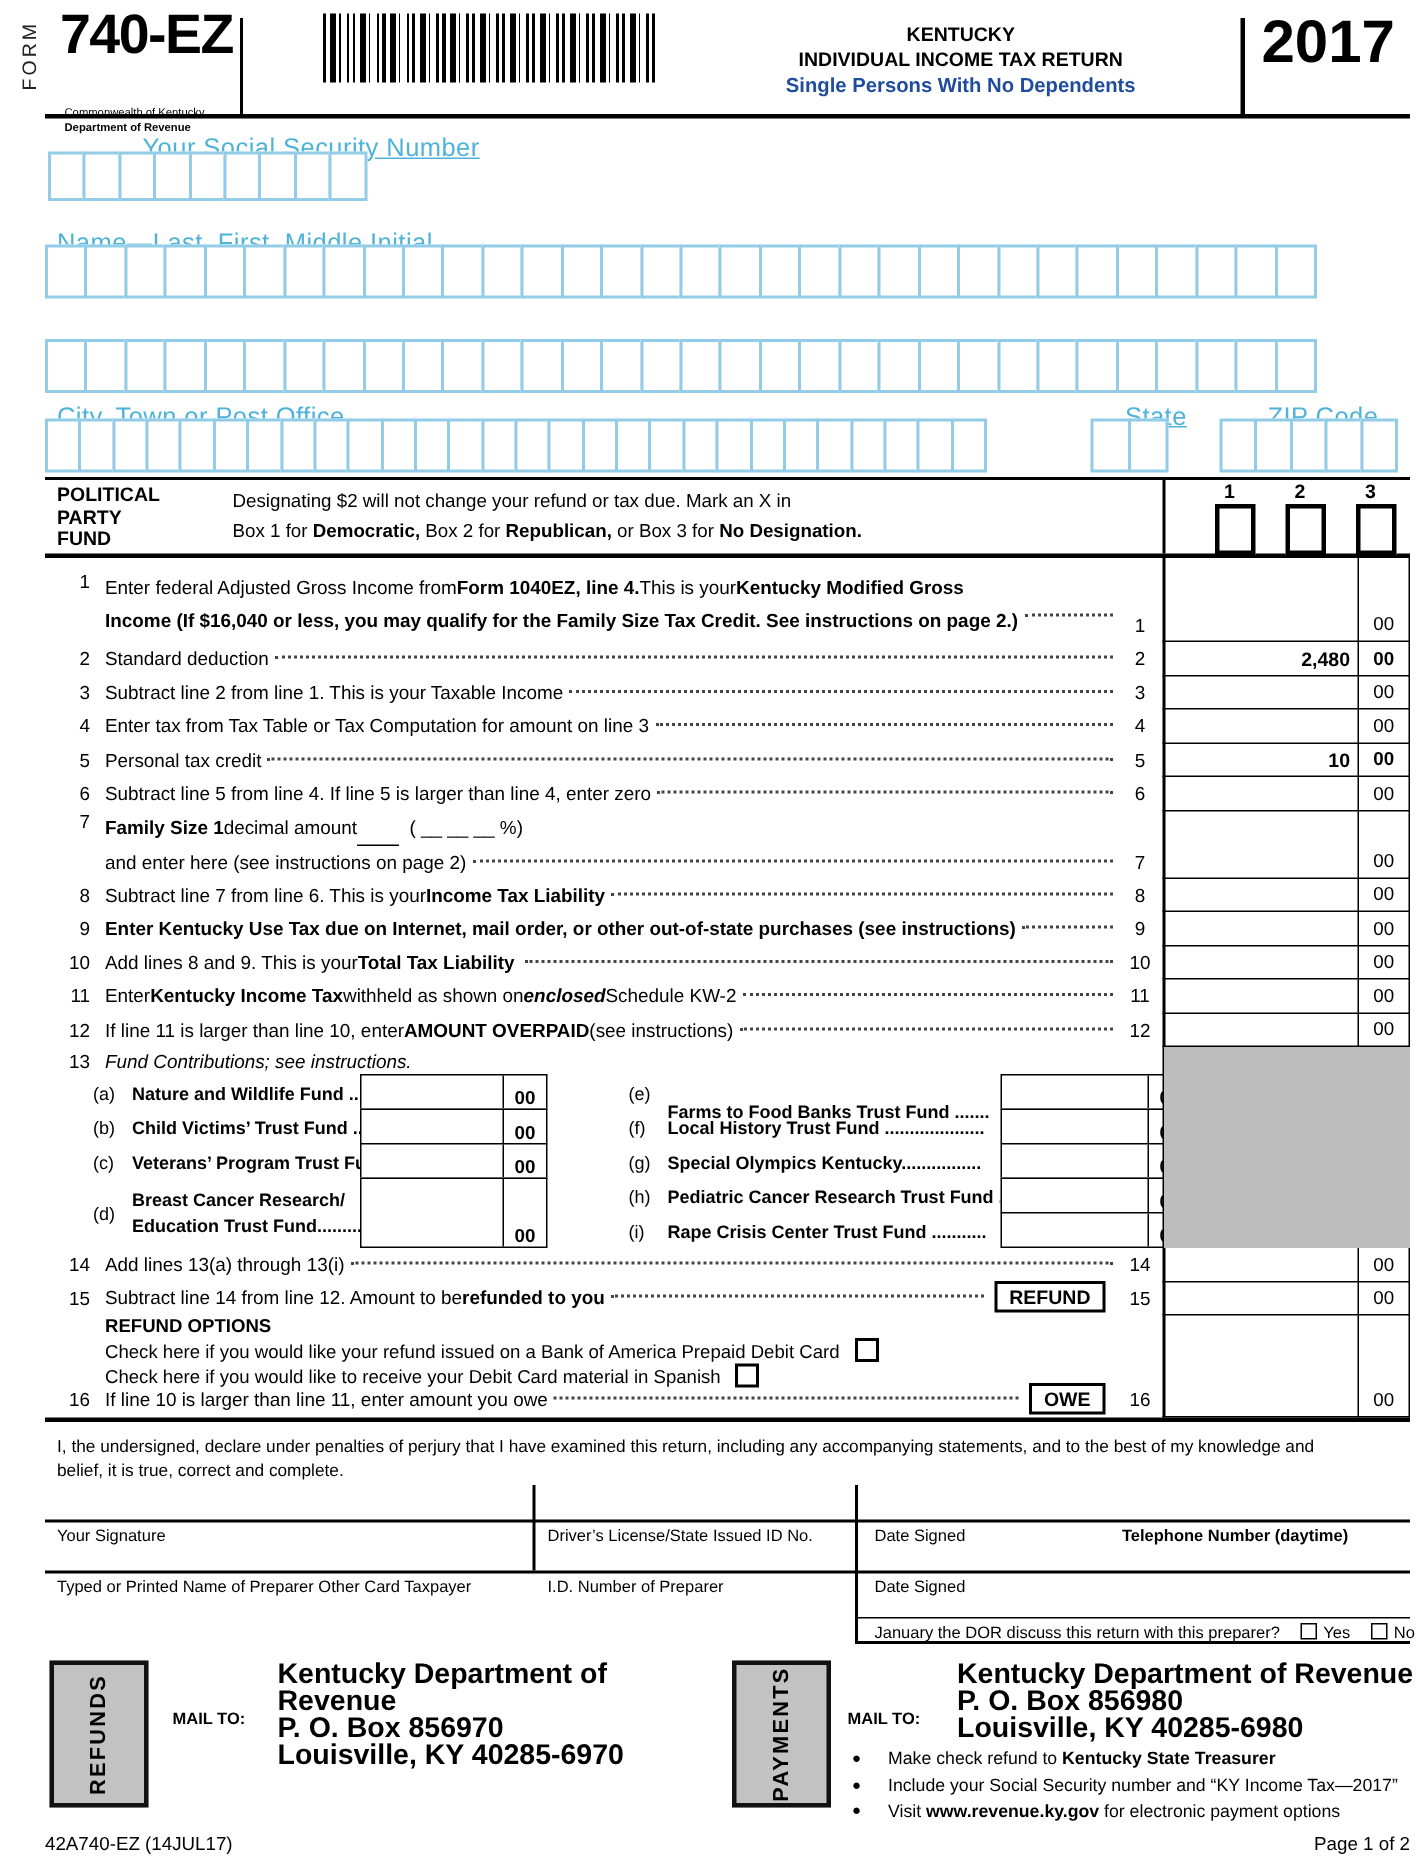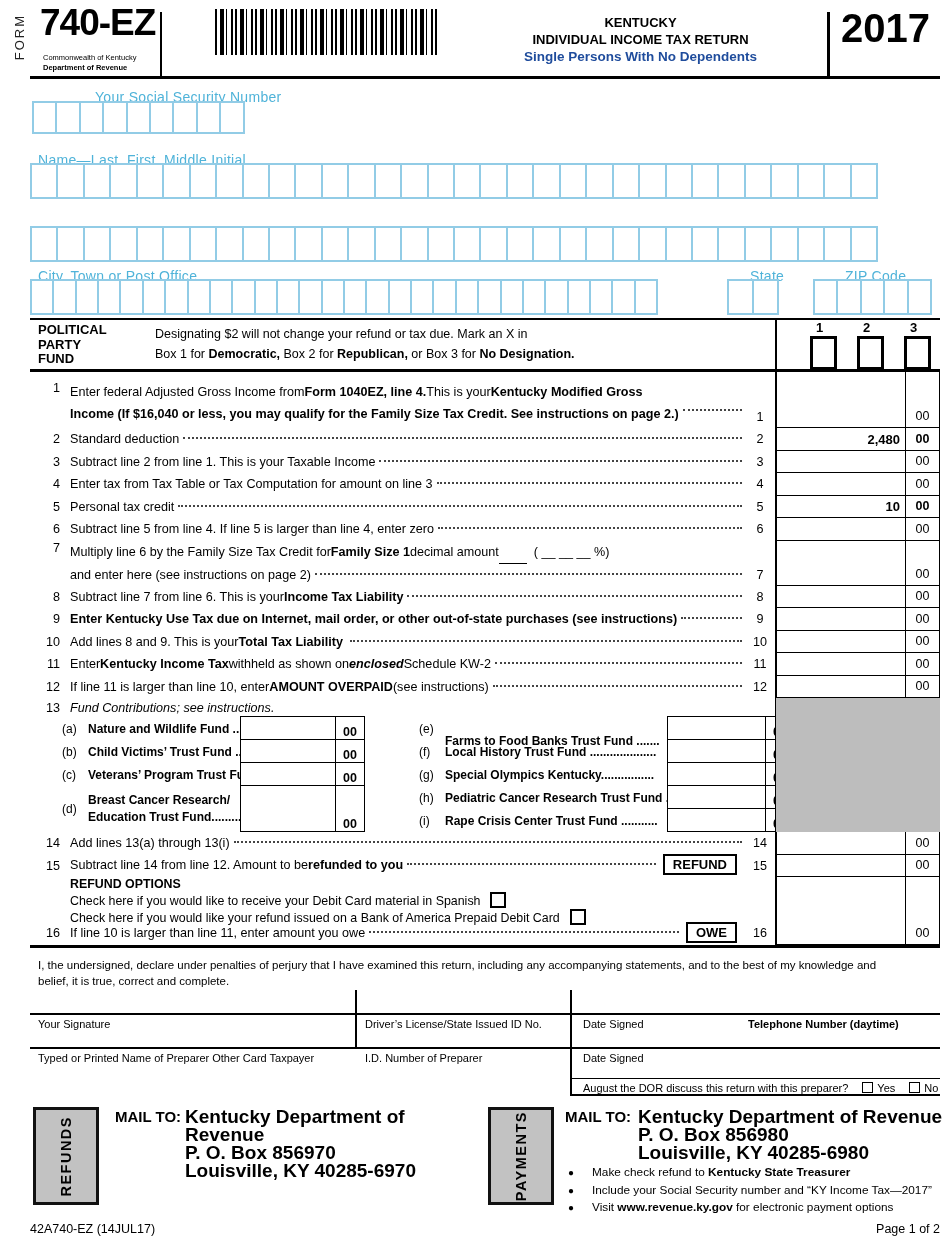--- a/index.html
+++ b/index.html
@@ -4,30 +4,30 @@
 <style>
   html,body{margin:0;padding:0;background:#fff;}
   #page{position:relative;width:950px;height:1248px;background:#fff;color:#000;
         font-family:"Liberation Sans",sans-serif;overflow:hidden;}
   .abs{position:absolute;}
   .b{font-weight:bold;}
   
   #form-vert{left:12px;top:14px;writing-mode:vertical-rl;transform:rotate(180deg);
              font-size:13px;letter-spacing:2px;color:#222;}
   #form-num{left:40px;top:2px;font-size:37px;font-weight:bold;letter-spacing:-1px;}
-  #agency{left:43px;top:53px;font-size:7.5px;line-height:10px;}
+  #agency{left:43px;top:70px;font-size:7.5px;line-height:10px;}
   .hvline{width:2px;background:#000;top:12px;height:64px;}
   #barcode{left:215px;top:9px;width:222px;height:46px;
     background:repeating-linear-gradient(90deg,#000 0 2px,#fff 2px 5px,#000 5px 9px,#fff 9px 11px,#000 11px 12px,#fff 12px 16px,#000 16px 18px,#fff 18px 20px);}
   #title-block{left:468px;top:14px;width:345px;text-align:center;font-size:13px;font-weight:bold;line-height:17px;}
   #title-sub{color:#1f4c9c;font-size:13.5px;}
   #year{left:841px;top:6px;font-size:40px;font-weight:bold;}
   #hdr-rule{left:30px;top:76px;width:910px;height:2.5px;background:#000;}
   
-  .blue-label{color:#4fb3d9;font-size:14px;letter-spacing:.3px;}
+  .blue-label{color:#4fb3d9;font-size:17px;letter-spacing:.3px;text-decoration:underline;}
   .cellrow{display:flex;}
   .cellrow .cell{box-sizing:border-box;border:2px solid #92cce6;margin-left:-2px;background:#fff;}
   .cellrow .cell:first-child{margin-left:0;}
   
   #pp{left:30px;top:318px;width:910px;height:49px;border-top:2.5px solid #000;border-bottom:3px solid #000;}
   #pp-title{left:8px;top:3px;font-size:13px;font-weight:bold;line-height:14.5px;}
   #pp-desc{left:125px;top:5px;font-size:12.5px;line-height:19.5px;}
   .ppnum{top:0;font-size:13px;font-weight:bold;}
   .ppbox{width:21px;height:28px;border:3px solid #000;top:16px;background:#fff;}
   #pp-vline{left:745px;top:0;height:49px;width:1.5px;background:#000;}
@@ -66,21 +66,21 @@
   
   #sig{left:30px;top:945px;width:910px;height:150px;font-size:11px;}
   #decl{left:8px;top:12px;width:862px;font-size:11.5px;line-height:16px;}
   .sline{background:#000;}
   .sig-lab{white-space:nowrap;}
   .mini{display:inline-block;width:9px;height:9px;border:1.5px solid #000;margin:0 4px -1px 14px;}
   .sig-field{background:transparent;}
   
   .graytab{width:60px;height:92px;border:3.5px solid #111;background:#c2c2c2;display:flex;align-items:center;justify-content:center;}
   .graytab span{writing-mode:vertical-rl;transform:rotate(180deg);font-weight:bold;font-size:14.5px;letter-spacing:1.5px;}
-  .mailto{font-size:15px;font-weight:bold;}
+  .mailto{font-size:11px;font-weight:bold;margin-top:32px;}
   .mailaddr{font-size:19px;font-weight:bold;line-height:18px;}
   .bullets{font-size:11.8px;line-height:17.5px;}
   .bullets .bl{display:flex;white-space:nowrap;}
   .bullets .dot{width:24px;flex:none;font-size:10px;}
   #footer-left{left:30px;top:1222px;font-size:12.5px;}
   #footer-right{right:10px;top:1222px;font-size:12.5px;}
 </style>
 </head>
 <body>
 
@@ -345,21 +345,20 @@
           <span class="rnum">6</span>
           <span class="amt">
             <span class="val"></span>
             <span class="cents">00</span>
           </span>
         </div>
         <div class="ln tall" style="height: 45px;">
           <span class="lnum" style="padding-top: 0px;">7</span>
           <span class="txt" style="padding-top: 0px;">
             <span class="txtline" style="display: flex;">
-              <span>Multiply line 6 by the Family Size Tax Credit for </span>
               <span style="font-weight: bold;">Family Size 1</span>
               <span> decimal amount </span>
               <span style="border-bottom: 1.5px solid rgb(0, 0, 0);">&nbsp;&nbsp;&nbsp;&nbsp;&nbsp;&nbsp;&nbsp;&nbsp;</span>
               <span>&nbsp; ( __ __ __ %)</span>
             </span>
             <span class="txtline" style="display: flex;">
               <span>and enter here (see instructions on page 2) </span>
               <span class="leader"></span>
             </span>
           </span>
@@ -565,22 +564,22 @@
             </span>
           </span>
           <span class="rnum">15</span>
           <span class="amt">
             <span class="val"></span>
             <span class="cents">00</span>
           </span>
         </div>
         <div id="opts">
           <div class="ol b">REFUND OPTIONS</div>
+          <div class="ol"><span>Check here if you would like your refund issued on a Bank of America Prepaid Debit Card</span><span class="chk"></span></div>
           <div class="ol"><span>Check here if you would like to receive your Debit Card material in Spanish</span><span class="chk"></span></div>
-          <div class="ol"><span>Check here if you would like your refund issued on a Bank of America Prepaid Debit Card</span><span class="chk"></span></div>
         </div>
         <div class="ln" style="height: 22.5px;">
           <span class="lnum">16</span>
           <span class="txt">
             <span class="txtline" style="display: flex;">
               <span>If line 10 is larger than line 11, enter amount you owe</span>
               <span class="leader"></span>
               <span class="formbtn">OWE</span>
             </span>
           </span>
@@ -614,21 +613,21 @@
 
     <div class="abs sig-lab" style="left:8px;top:73px;">Your Signature</div>
     <div class="abs sig-lab" style="left:335px;top:73px;">Driver’s License/State Issued ID No.</div>
     <div class="abs sig-lab" style="left:553px;top:73px;">Date Signed</div>
     <div class="abs sig-lab b" style="left:718px;top:73px;">Telephone Number (daytime)</div>
     <div class="abs sig-lab" style="left:8px;top:107px;">Typed or Printed Name of Preparer Other Card Taxpayer</div>
     <div class="abs sig-lab" style="left:335px;top:107px;">I.D. Number of Preparer</div>
     <div class="abs sig-lab" style="left:553px;top:107px;">Date Signed</div>
 
     <div class="abs sig-lab" style="left:553px;top:137px;">
-      <span>August the DOR discuss this return with this preparer?</span><span class="mini"></span><span>Yes</span><span class="mini"></span><span>No</span>
+      <span>January the DOR discuss this return with this preparer?</span><span class="mini"></span><span>Yes</span><span class="mini"></span><span>No</span>
     </div>
   </div>
 
   <div class="abs" style="left:33px;top:1107px;width:430px;height:100px;">
     <div class="graytab">
         <span>REFUNDS</span>
       </div>
     <div class="abs mailto" style="left:82px;top:1px;">MAIL TO:</div>
     <div class="abs mailaddr" style="left:152px;top:1px;">
       <div>Kentucky Department of Revenue</div>

